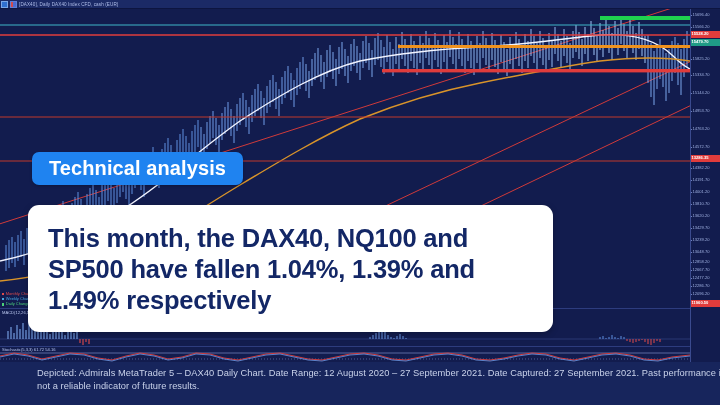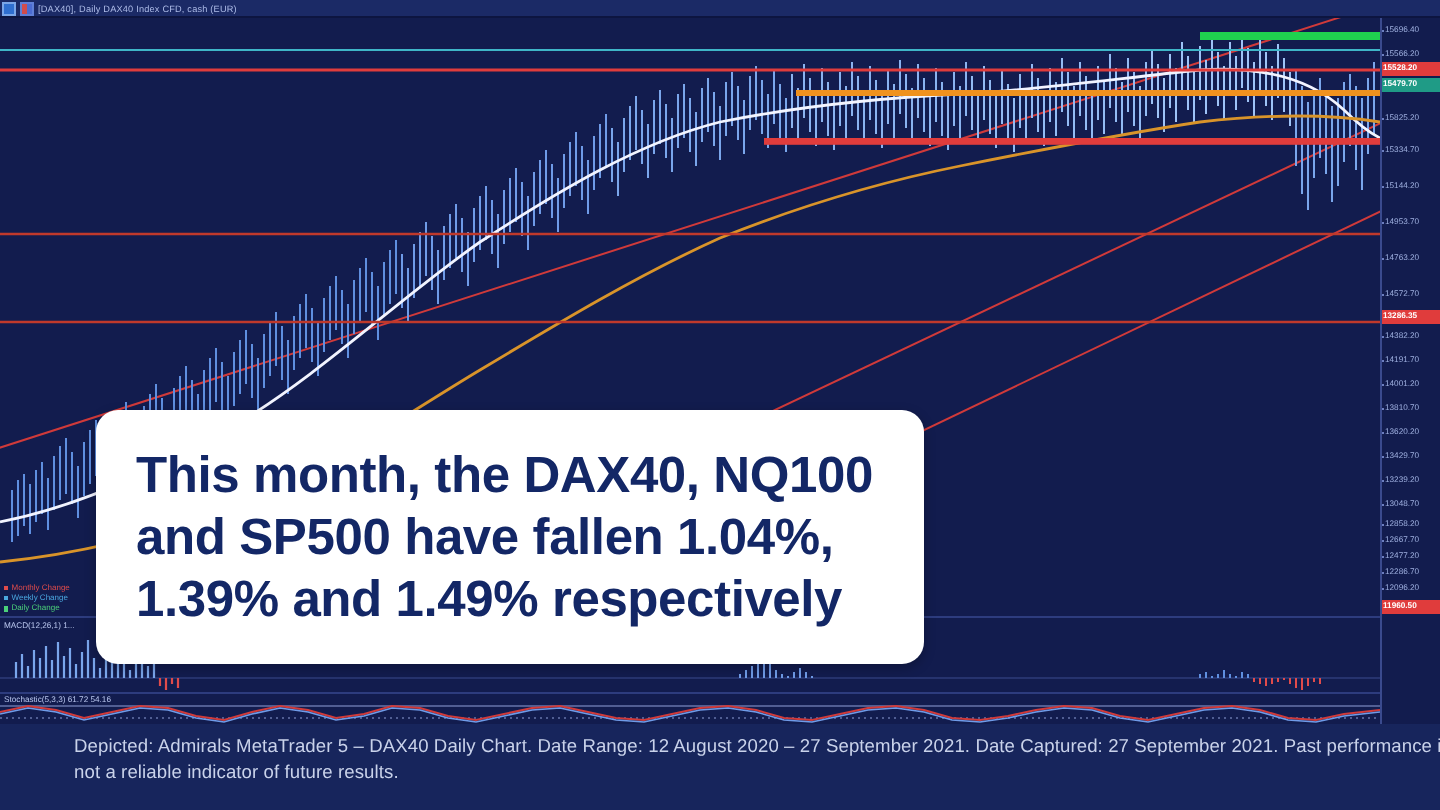--- a/index.html
+++ b/index.html
@@ -121,22 +121,22 @@
     z-index:30;
     box-shadow:0 1px 3px rgba(0,0,0,.25);
   }
   #badge-technical-label {
     font-size:20px; font-weight:bold; color:#ffffff;
     letter-spacing:.1px; line-height:20px;
     white-space:nowrap;
   }
 
   #callout-card {
-    position:absolute; left:48px; top:205px;
-    width:414px;
+    position:absolute; left:28px; top:205px;
+    width:525px;
     background:#ffffff;
     border-radius:11px;
     padding:18px 20px 16px 20px;
     z-index:30;
     box-shadow:0 2px 6px rgba(0,0,0,.25);
   }
   #callout-text {
     font-size:25.5px; font-weight:bold;
     color:#132766; line-height:31px;
     letter-spacing:-.2px;
@@ -359,20 +359,23 @@
                  L140 7 L154 9 L168 13 L182 11 L196 7 L210 8 L224 12 L238 14 L252 11
                  L266 8 L280 7 L294 10 L308 13 L322 14 L336 11 L350 8 L364 7 L378 9
                  L392 13 L406 14 L420 11 L434 8 L448 7 L462 9 L476 13 L490 14 L504 12
                  L518 9 L532 7 L546 8 L560 12 L574 14 L588 11 L602 8 L616 7 L630 9
                  L644 13 L658 14 L672 11 L690 9" fill="none" stroke="#6f9be8" stroke-width=".8"></path>
       </svg>
     </div>
     <div id="stoch-scale"></div>
   </div>
 
+  <div id="badge-technical">
+    <div id="badge-technical-label">Technical analysis</div>
+  </div>
 
   <div id="callout-card">
     <div id="callout-text">This month, the DAX40, NQ100 and SP500 have fallen 1.04%, 1.39% and 1.49% respectively</div>
   </div>
 
   <div id="caption-bar">
     <div id="caption-text">Depicted: Admirals MetaTrader 5 – DAX40 Daily Chart. Date Range: 12 August 2020 – 27 September 2021. Date Captured: 27 September 2021. Past performance is not a reliable indicator of future results.</div>
   </div>
 
 </div>

